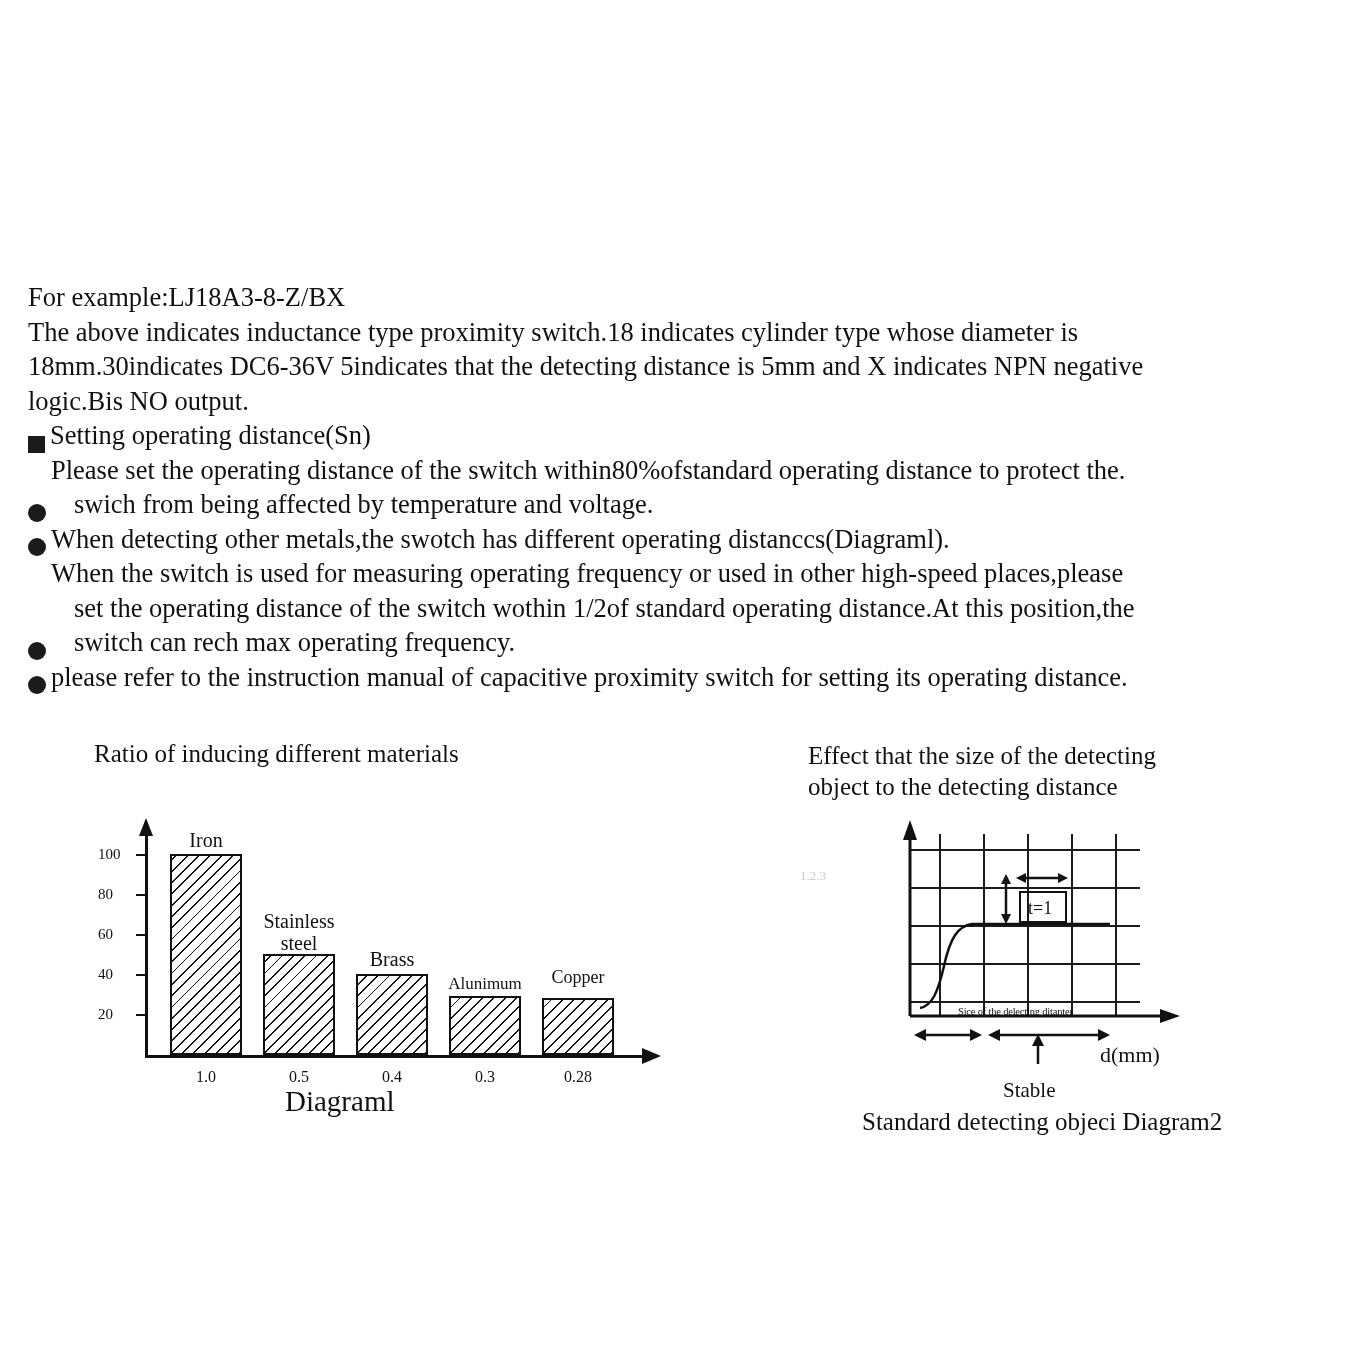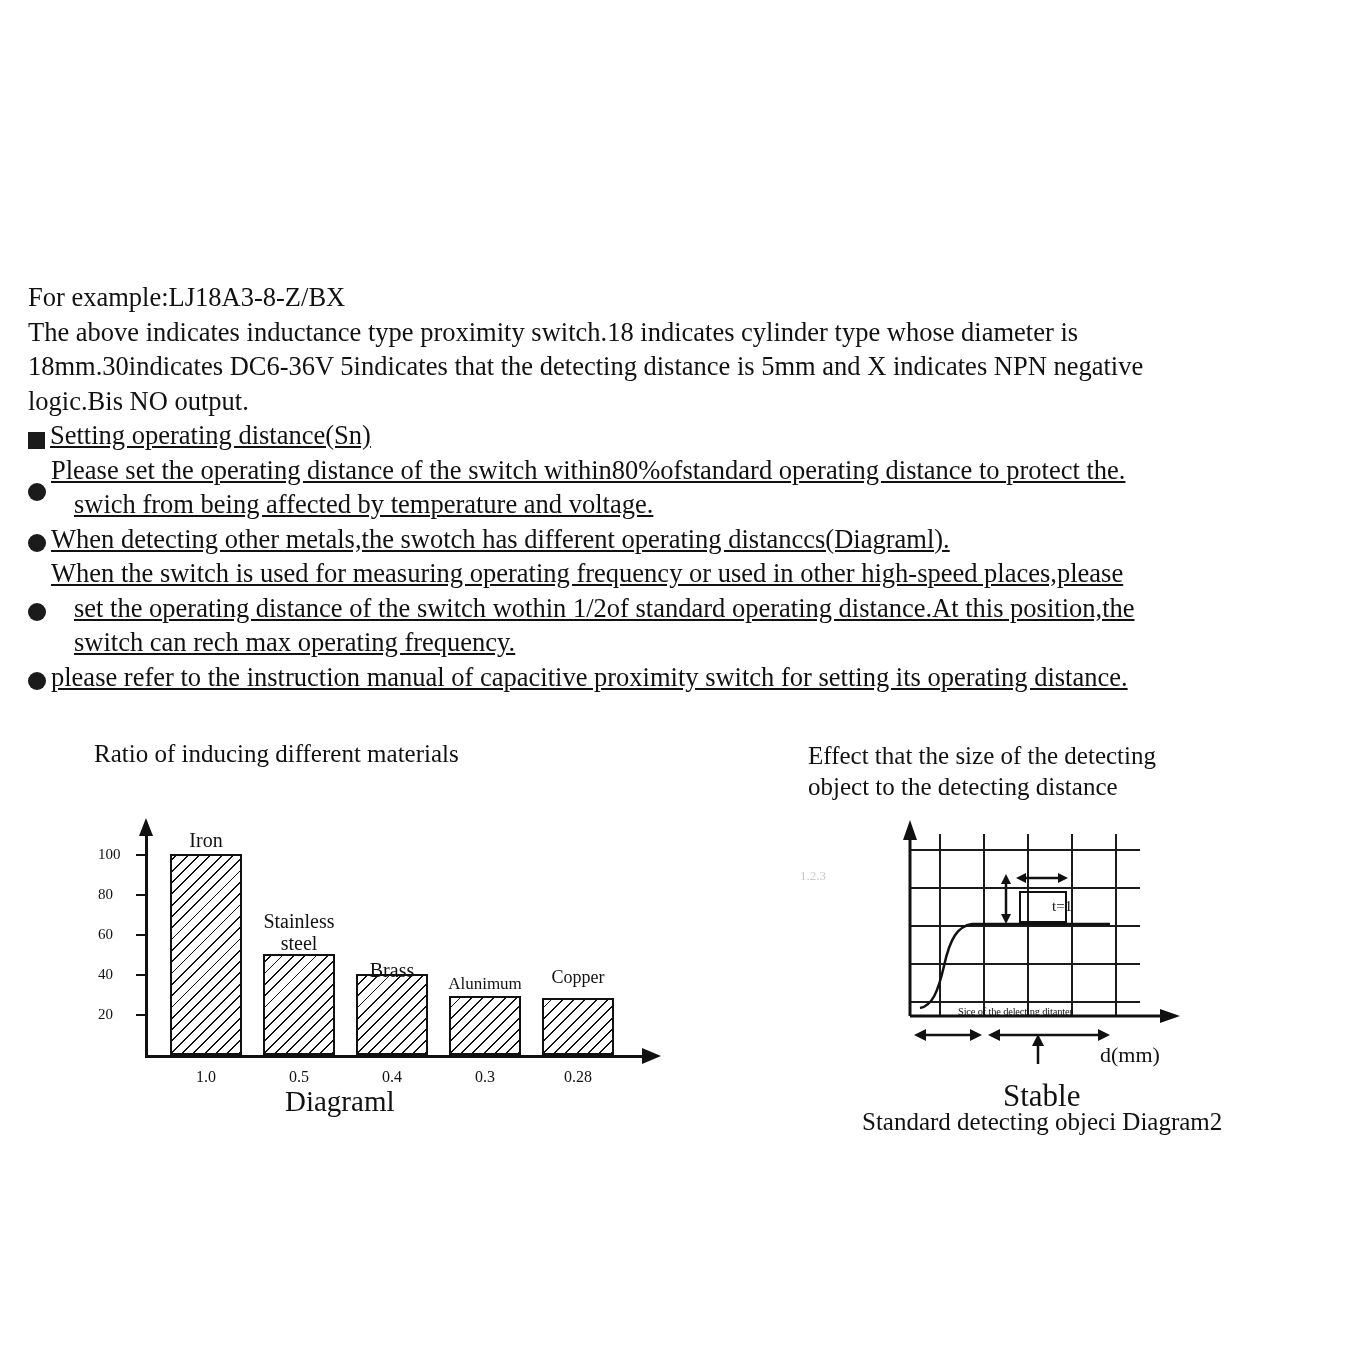--- a/index.html
+++ b/index.html
@@ -32,22 +32,21 @@
     line-height: 34.5px;
   }
   .para {
     margin: 0 0 0 0;
   }
   .line {
     white-space: pre-wrap;
   }
   .bullet-row {
     display: flex;
-    align-items: center;
-    text-decoration: underline;
+    align-items: flex-end;
   }
   .bullet-disc {
     flex: 0 0 auto;
     width: 18px;
     height: 18px;
     border-radius: 50%;
     background: #1b1b1b;
     margin-top: 9px;
     margin-right: 5px;
   }
@@ -184,28 +183,27 @@
     position: absolute;
     font-size: 22px;
   }
   .d2-small {
     position: absolute;
     font-size: 10.5px;
     letter-spacing: -0.2px;
   }
   .d2-t1 {
     position: absolute;
-    font-size: 15px;
-    margin-left: 24px;
+    font-size: 18px;
   }
   .d2-stable {
     position: absolute;
     left: 1003px;
     top: 1078px;
-    font-size: 31px;
+    font-size: 21px;
   }
   .d2-caption {
     position: absolute;
     left: 862px;
     top: 1108px;
     font-size: 25px;
   }
   .faint {
     position: absolute;
     color: #c9c9c9;
@@ -285,21 +283,21 @@
     <div class="ytick-mark" style="top:194px"></div>
 
     <div class="bar" style="left:80px;  width:72px; height:201px; top:34px;"></div>
     <div class="bar" style="left:173px; width:72px; height:101px; top:134px;"></div>
     <div class="bar" style="left:266px; width:72px; height:81px;  top:154px;"></div>
     <div class="bar" style="left:359px; width:72px; height:59px;  top:176px;"></div>
     <div class="bar" style="left:452px; width:72px; height:57px;  top:178px;"></div>
 
     <div class="bar-label" style="left:80px;  width:72px; top:9px;">Iron</div>
     <div class="bar-label" style="left:157px; width:104px; top:90px;">Stainless<br>steel</div>
-    <div class="bar-label" style="left:262px; width:80px; top:139px;">Brass</div>
+    <div class="bar-label" style="left:262px; width:80px; top:128px;">Brass</div>
     <div class="bar-label" style="left:345px; width:100px; top:153px; font-size:17px;">Alunimum</div>
     <div class="bar-label" style="left:442px; width:92px; top:146px; font-size:18px;">Copper</div>
 
     <div class="bar-xlabel" style="left:80px;  width:72px;">1.0</div>
     <div class="bar-xlabel" style="left:173px; width:72px;">0.5</div>
     <div class="bar-xlabel" style="left:266px; width:72px;">0.4</div>
     <div class="bar-xlabel" style="left:359px; width:72px;">0.3</div>
     <div class="bar-xlabel" style="left:452px; width:72px;">0.28</div>
   </div>
 

